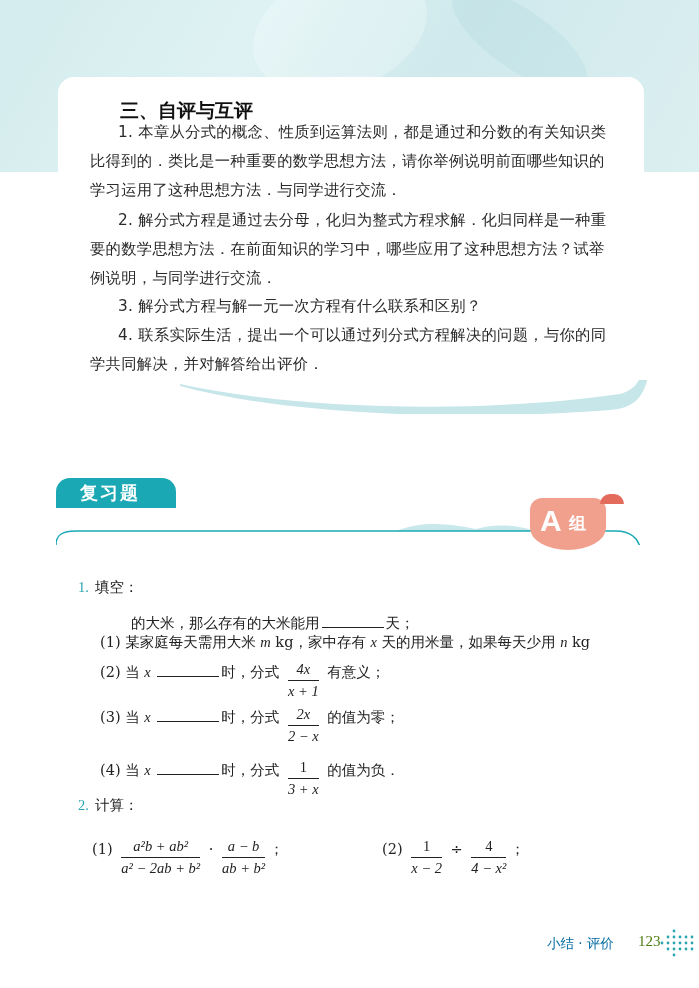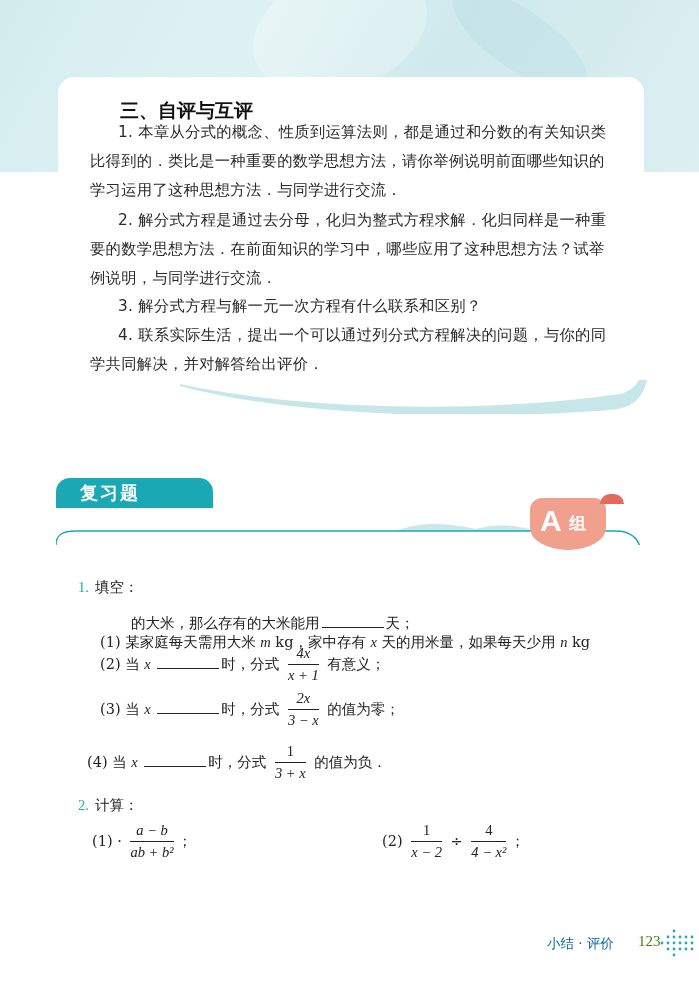--- a/index.html
+++ b/index.html
@@ -25,38 +25,38 @@
   .sec-title {
     position:absolute; left:120px; top:98px;
     font-weight:bold; font-size:19px; color:#111;
   }
   .para { position:absolute; left:90px; font-size:15.3px; line-height:29px; width:530px; letter-spacing:0.3px; }
   .p1 { top:118px; } .p2 { top:206px; } .p3 { top:292px; } .p4 { top:321px; }
   .indent { text-indent:28px; }
 
   .review-tab {
     position:absolute; left:56px; top:478px; width:120px; height:30px;
-    background:#1aa9b4; border-radius:14px 14px 0 0;padding-left:37px;
+    background:#1aa9b4; border-radius:14px 14px 0 0;
   }
   .review-tab span { position:absolute; left:24px; top:3px; color:#fff; font-weight:bold; font-size:18px; letter-spacing:2px; }
   .review-line { position:absolute; left:56px; top:505px; width:600px; height:40px; }
   .group-badge {
     position:absolute; left:530px; top:498px; width:76px; height:52px;
     background:#f2a08e; border-radius:12px 12px 38px 38px / 12px 12px 22px 22px;
   }
   .group-badge .ear { position:absolute; left:70px; top:-4px; width:24px; height:10px; background:#e36b5c; border-radius:10px 10px 0 0; }
   .group-badge .A { position:absolute; left:10px; top:6px; color:#fff; font-weight:bold; font-size:30px; font-family:"Liberation Sans", sans-serif; }
   .group-badge .zu { position:absolute; left:39px; top:14px; color:#fff; font-weight:bold; font-size:17px; }
 
   .q { position:absolute; font-family:"DejaVu Serif", serif; font-size:14.5px; color:#222; }
   .qnum { color:#2aa6b0; font-family:"Liberation Serif", serif; margin-right:6px; }
   .it { font-style:italic; font-family:"Liberation Serif", serif; }
   .blank { display:inline-block; width:62px; border-bottom:1px solid #222; height:12px; vertical-align:baseline; margin:0 2px; }
   .frac { display:inline-block; vertical-align:middle; text-align:center; font-family:"Liberation Serif", serif; margin:0 4px; }
-  .frac .n { display:block; padding:0 2px 2px; border-bottom:1px solid #222; }
+  .frac .n { display:block; padding:0 2px 2px; border-bottom:1px solid #222;margin-top:16px; }
   .frac .d { display:block; padding-top:2px; }
   .footer-label { position:absolute; left:547px; top:935px; color:#0369a1; font-size:13.5px; }
   .page-num { position:absolute; left:638px; top:933px; font-family:"Liberation Serif", serif; font-size:15px; color:#4d7c0f; }
   .dots { position:absolute; left:660px; top:928px; width:36px; height:30px; }
 </style>
 </head>
 <body>
 
 <div class="bg-top">
   <div class="bg-shape1"></div>
@@ -109,37 +109,38 @@
   <span class="it">x</span>
   <span class="blank"></span><span>时，分式</span>
   <span class="frac"><span class="n it">4x</span><span class="d it">x + 1</span></span>
   <span>有意义；</span>
 </div>
 <div class="q" style="left:100px; top:690px;">
   <span>(3)</span>
   <span>当</span>
   <span class="it">x</span>
   <span class="blank"></span><span>时，分式</span>
-  <span class="frac"><span class="n it">2x</span><span class="d it">3 − x</span></span>
+  <span class="frac"><span class="n it">2x</span><span class="d it">2 − x</span></span>
   <span>的值为零；</span>
 </div>
-<div class="q" style="left:87px; top:743px;">
+<div class="q" style="left:100px; top:743px;">
   <span>(4)</span>
   <span>当</span>
   <span class="it">x</span>
   <span class="blank"></span><span>时，分式</span>
   <span class="frac"><span class="n">1</span><span class="d it">3 + x</span></span>
   <span>的值为负．</span>
 </div>
 
 <div class="q" style="left:78px; top:796px;">
   <span class="qnum">2.</span><span>计算：</span>
 </div>
 <div class="q" style="left:92px; top:822px;">
   <span>(1)</span>
+  <span class="frac"><span class="n it">a²b + ab²</span><span class="d it">a² − 2ab + b²</span></span>
   <span>·</span>
   <span class="frac"><span class="n it">a − b</span><span class="d it">ab + b²</span></span><span>；</span>
 </div>
 <div class="q" style="left:382px; top:822px;">
   <span>(2)</span>
   <span class="frac"><span class="n">1</span><span class="d it">x − 2</span></span>
   <span>÷</span>
   <span class="frac"><span class="n">4</span><span class="d it">4 − x²</span></span><span>；</span>
 </div>
 

